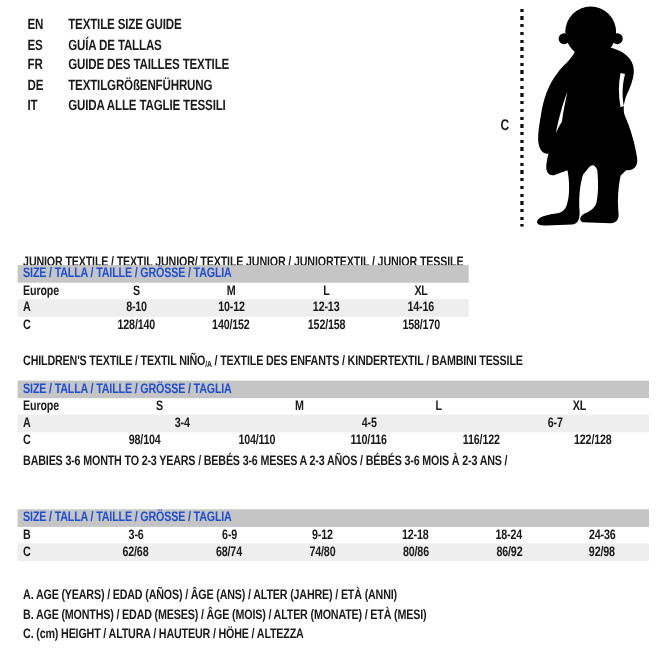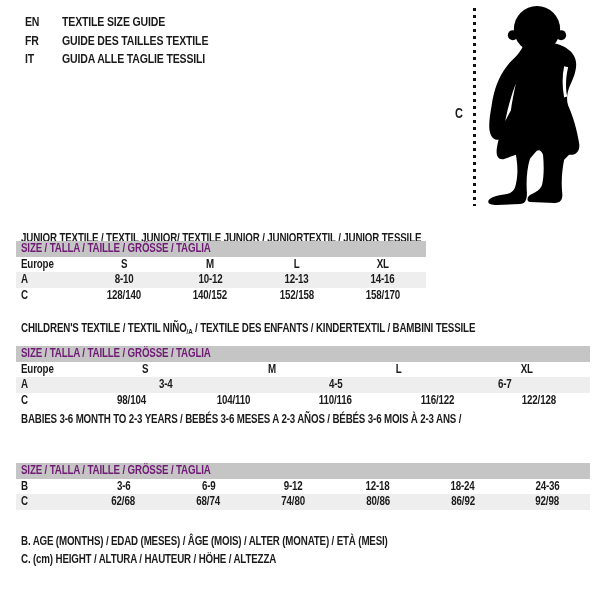--- a/index.html
+++ b/index.html
@@ -22,41 +22,49 @@
     background:repeating-linear-gradient(to bottom,#111 0 3px,transparent 3px 7px);}
   .height-letter{position:absolute;left:454px;top:105px;font-size:14px;}
   .baby-svg{position:absolute;left:483px;top:4px;width:110px;height:203px;}
 
   
   .sec-title{position:absolute;font-size:12.5px;line-height:17.5px;white-space:nowrap;}
   .sec-title sub{font-size:8px;vertical-align:-2px;}
 
   
   .size-table{position:absolute;font-size:12.5px;}
-  .st-header{height:15.5px;line-height:15.5px;padding-left:5px;color:#701a75;}
+  .st-header{height:15.5px;line-height:15.5px;padding-left:5px;color:#1d4ed8;}
   .st-row{display:flex;height:15.5px;line-height:15.5px;align-items:flex-end;}
   .st-lbl{width:60px;padding-left:5px;flex:none;}
   .st-val{flex:1;text-align:center;}
 
   
   .footnotes{position:absolute;left:21px;top:533px;font-size:12.5px;line-height:17.5px;}
 </style>
 </head>
 <body>
 
 <div id="page">
 
   <div class="lang-list">
     <div class="lang-row">
       <span class="lang-code"><span class="cx cx-l">EN</span></span>
       <span class="lang-label"><span class="cx cx-l">TEXTILE SIZE GUIDE</span></span>
     </div>
     <div class="lang-row">
+      <span class="lang-code"><span class="cx cx-l">ES</span></span>
+      <span class="lang-label"><span class="cx cx-l">GUÍA DE TALLAS</span></span>
+    </div>
+    <div class="lang-row">
       <span class="lang-code"><span class="cx cx-l">FR</span></span>
       <span class="lang-label"><span class="cx cx-l">GUIDE DES TAILLES TEXTILE</span></span>
+    </div>
+    <div class="lang-row">
+      <span class="lang-code"><span class="cx cx-l">DE</span></span>
+      <span class="lang-label"><span class="cx cx-l">TEXTILGRÖßENFÜHRUNG</span></span>
     </div>
     <div class="lang-row">
       <span class="lang-code"><span class="cx cx-l">IT</span></span>
       <span class="lang-label"><span class="cx cx-l">GUIDA ALLE TAGLIE TESSILI</span></span>
     </div>
   </div>
 
   <div class="height-line"></div>
   <div class="height-letter"><span class="cx">C</span></div>
   <svg class="baby-svg" viewBox="0 0 108 202" xmlns="http://www.w3.org/2000/svg">
@@ -183,17 +191,18 @@
       <div class="st-val"><span class="cx">62/68</span></div>
       <div class="st-val"><span class="cx">68/74</span></div>
       <div class="st-val"><span class="cx">74/80</span></div>
       <div class="st-val"><span class="cx">80/86</span></div>
       <div class="st-val"><span class="cx">86/92</span></div>
       <div class="st-val"><span class="cx">92/98</span></div>
     </div>
   </div>
 
   <div class="footnotes">
+    <div><span class="cx cx-l">A. AGE (YEARS) / EDAD (AÑOS) / ÂGE (ANS) / ALTER (JAHRE) / ETÀ (ANNI)</span></div>
     <div><span class="cx cx-l">B. AGE (MONTHS) / EDAD (MESES) / ÂGE (MOIS) / ALTER (MONATE) / ETÀ (MESI)</span></div>
     <div><span class="cx cx-l">C. (cm) HEIGHT / ALTURA / HAUTEUR / HÖHE / ALTEZZA</span></div>
   </div>
 
 </div>
 
 </body></html>

